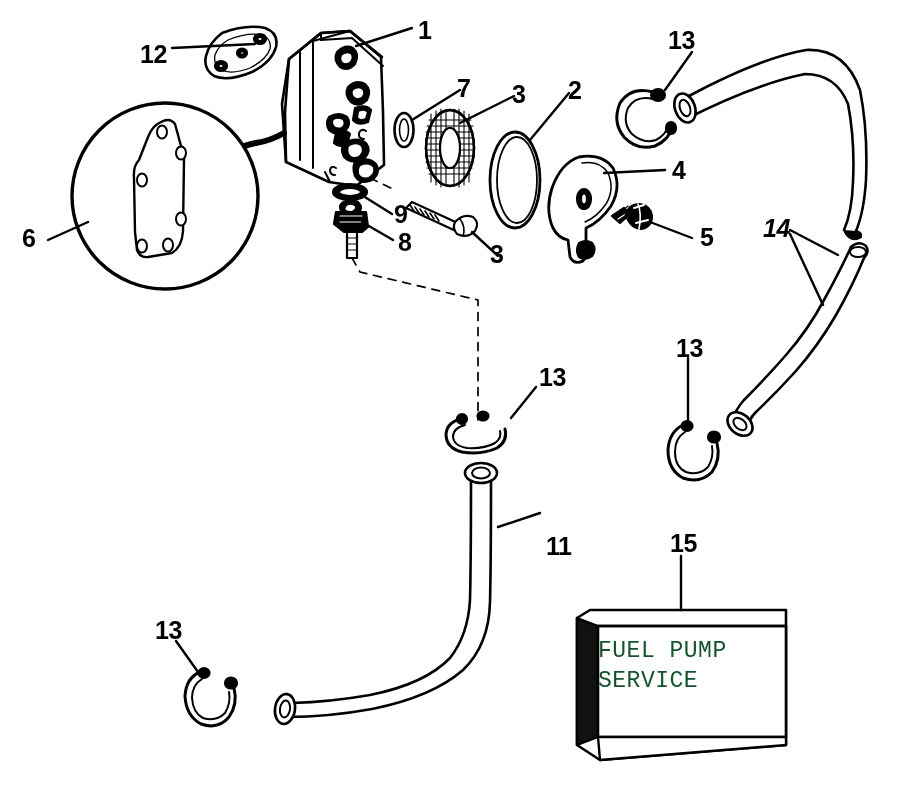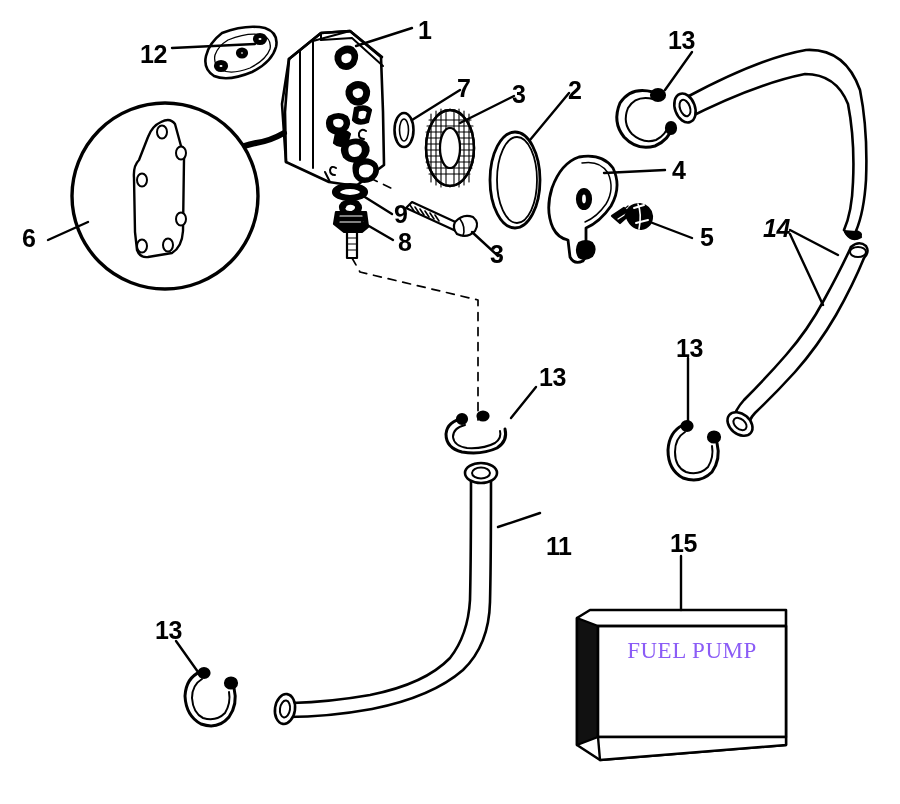--- a/index.html
+++ b/index.html
@@ -11,24 +11,23 @@
     font-family:"Liberation Sans",sans-serif;
     font-weight:bold;
     font-size:25px;
     color:#000;
     line-height:1;
     white-space:nowrap;
     letter-spacing:-0.5px;
   }
   .kit-text{
     position:absolute;
-    font-family:Liberation Serif, serif;
+    font-family:Liberation Mono, monospace;
     font-size:23px;
-    color:#8b5cf6;
-    text-align:center;
+    color:#14532d;
     line-height:1.32;
     white-space:nowrap;
     letter-spacing:0.5px;
   }
 </style>
 </head>
 <body>
 
 <div id="stage">
 
@@ -258,15 +257,16 @@
   <div class="callout" style="left:490px;top:242px;">3</div>
   <div class="callout" style="left:22px;top:226px;">6</div>
   <div class="callout" style="left:676px;top:336px;">13</div>
   <div class="callout" style="left:539px;top:365px;">13</div>
   <div class="callout" style="left:546px;top:500px;margin-top:34px;">11</div>
   <div class="callout" style="left:670px;top:531px;">15</div>
   <div class="callout" style="left:155px;top:618px;">13</div>
 
   <div class="kit-text" style="left:598px;top:636px;width:188px;">
     <div>FUEL PUMP</div>
+    <div>SERVICE</div>
   </div>
 
 </div>
 
 </body></html>

